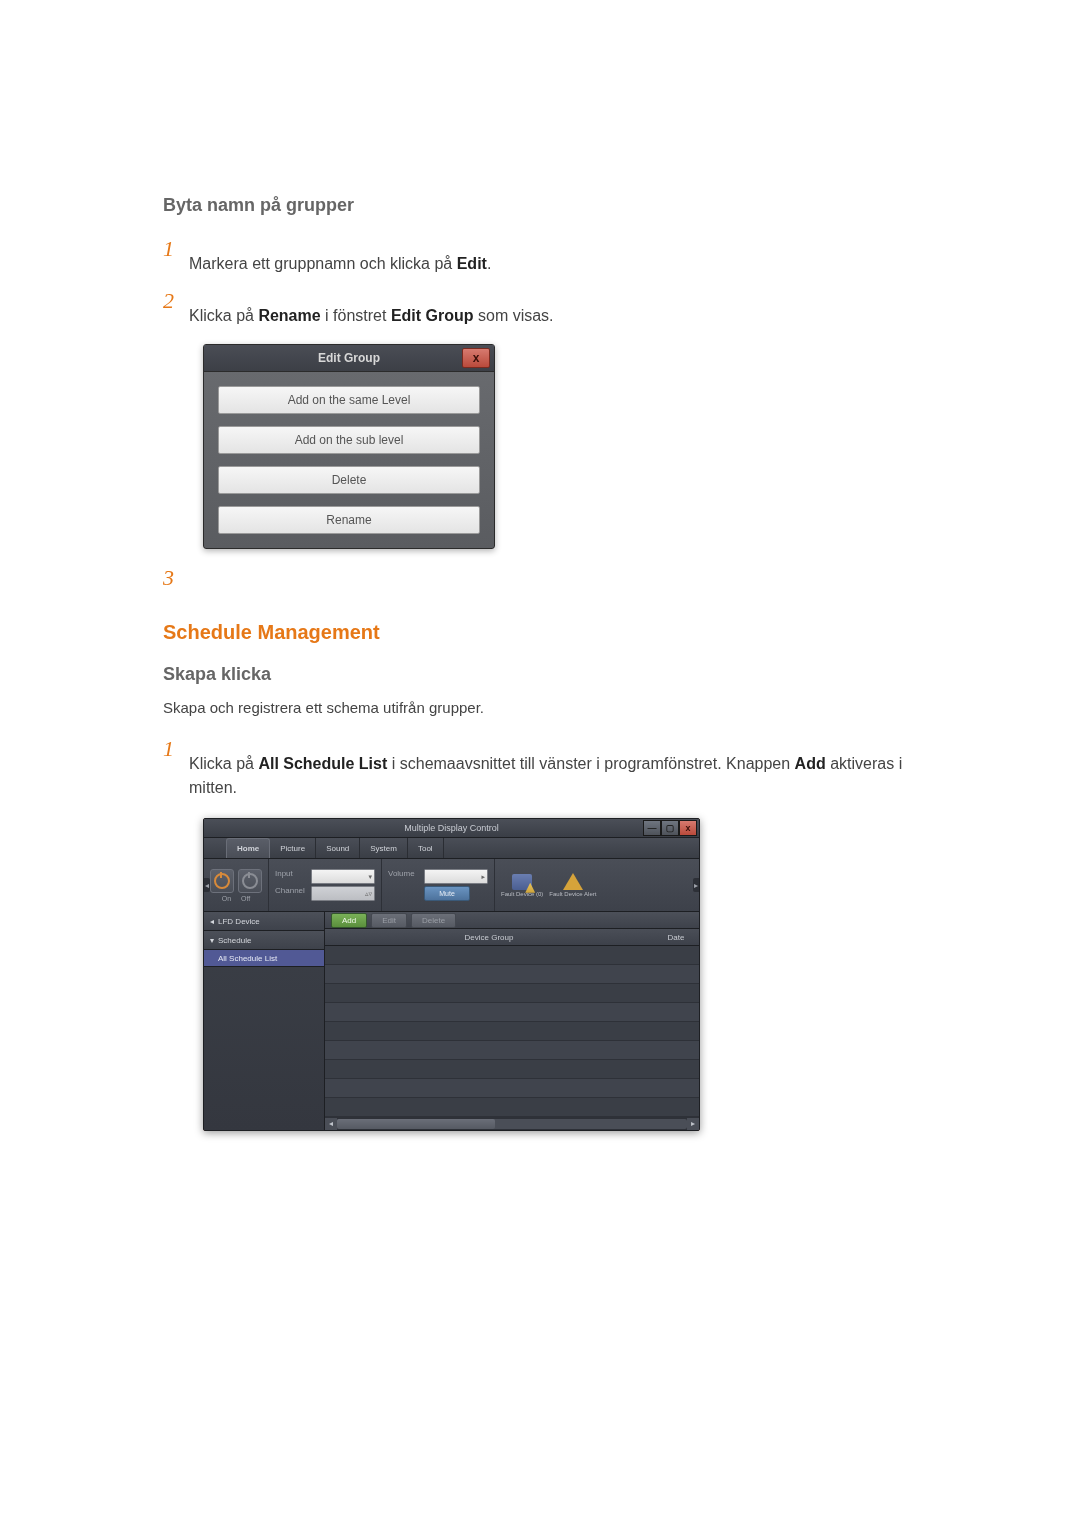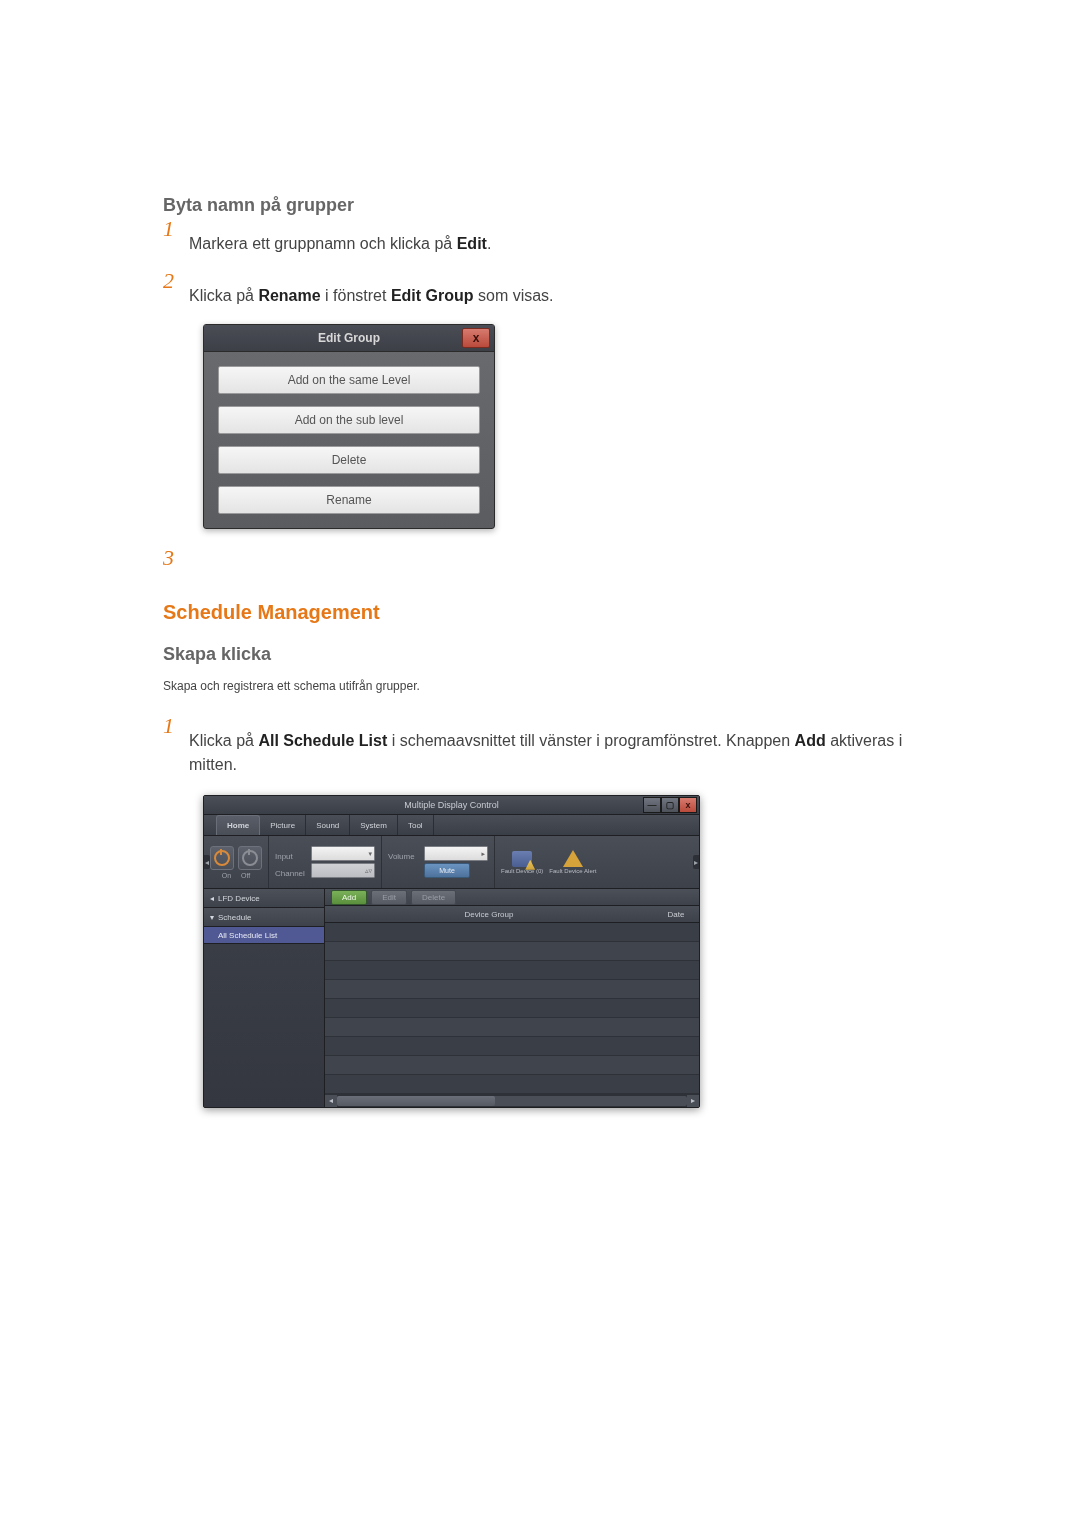--- a/index.html
+++ b/index.html
@@ -10,20 +10,21 @@
       width: 1080px;
     }
     .page {
       padding: 195px 80px 80px 163px;
       width: 760px;
     }
     .subheading {
       color: #666666;
       font-size: 18px;
       font-weight: 600;
+      margin-bottom: 20px;
     }
     .step-list {
       margin: 0;
       padding: 0;
     }
     .step {
       display: flex;
       align-items: flex-start;
       margin-bottom: 12px;
     }
@@ -112,21 +113,21 @@
       margin: 30px 0 20px 0;
     }
     .graysub {
       color: #666666;
       font-size: 18px;
       font-weight: 600;
       margin-bottom: 14px;
     }
     .para {
       color: #444444;
-      font-size: 12px;
+      font-size: 15px;
       margin-bottom: 20px;
     }
     .app-container {
       margin: 18px 0 0 40px;
     }
     .app-window {
       width: 495px;
       background: #c2410c;
       border: 1px solid #1d1f23;
       border-radius: 2px;
@@ -180,21 +181,21 @@
       font-weight: 700;
       display: flex;
       align-items: center;
       justify-content: center;
     }
     .app-tabs {
       display: flex;
       height: 20px;
       background: linear-gradient(#4a4e57, #3a3e46);
       border-bottom: 1px solid #1d1f23;
-      padding-left: 12px;
+      padding-left: 22px;
       position: relative;
     }
     .app-tab {
       padding: 0 10px;
       display: flex;
       align-items: center;
       font-size: 8px;
       color: #d0d3d9;
       border-right: 1px solid #2a2d33;
     }
@@ -244,21 +245,21 @@
     }
     .power-icon-on::after { content:''; position:absolute; top:-3px; left:4px; width:2px; height:6px; background:#d88a3a; }
     .power-icon-off {
       width: 12px; height: 12px; border: 2px solid #8a8d94; border-radius: 50%;
       position: relative;
     }
     .power-icon-off::after { content:''; position:absolute; top:-3px; left:4px; width:2px; height:6px; background:#8a8d94; }
     .ribbon-label-row { display:flex; gap:10px; font-size:7px; color:#9ea2aa; }
     .ribbon-field {
       display: flex;
-      align-items: flex-end;
+      align-items: flex-start;
       gap: 4px;
     }
     .ribbon-field-label { font-size: 8px; color: #9ea2aa; width: 32px; }
     .ribbon-select {
       width: 60px;
       height: 13px;
       background: linear-gradient(#f4f4f4, #dcdcdc);
       border: 1px solid #7a7d84;
       border-radius: 1px;
       font-size: 7px;

